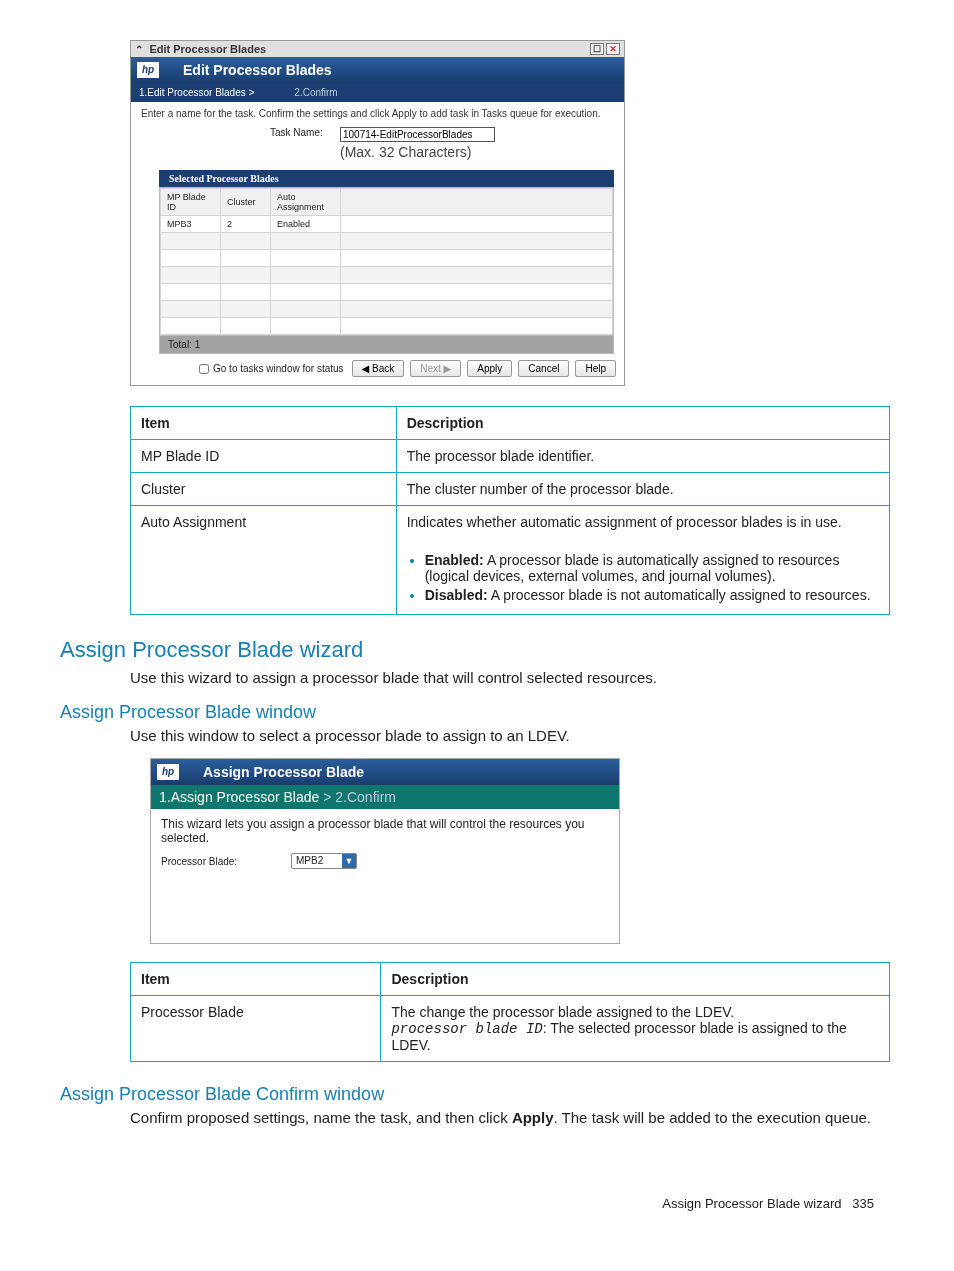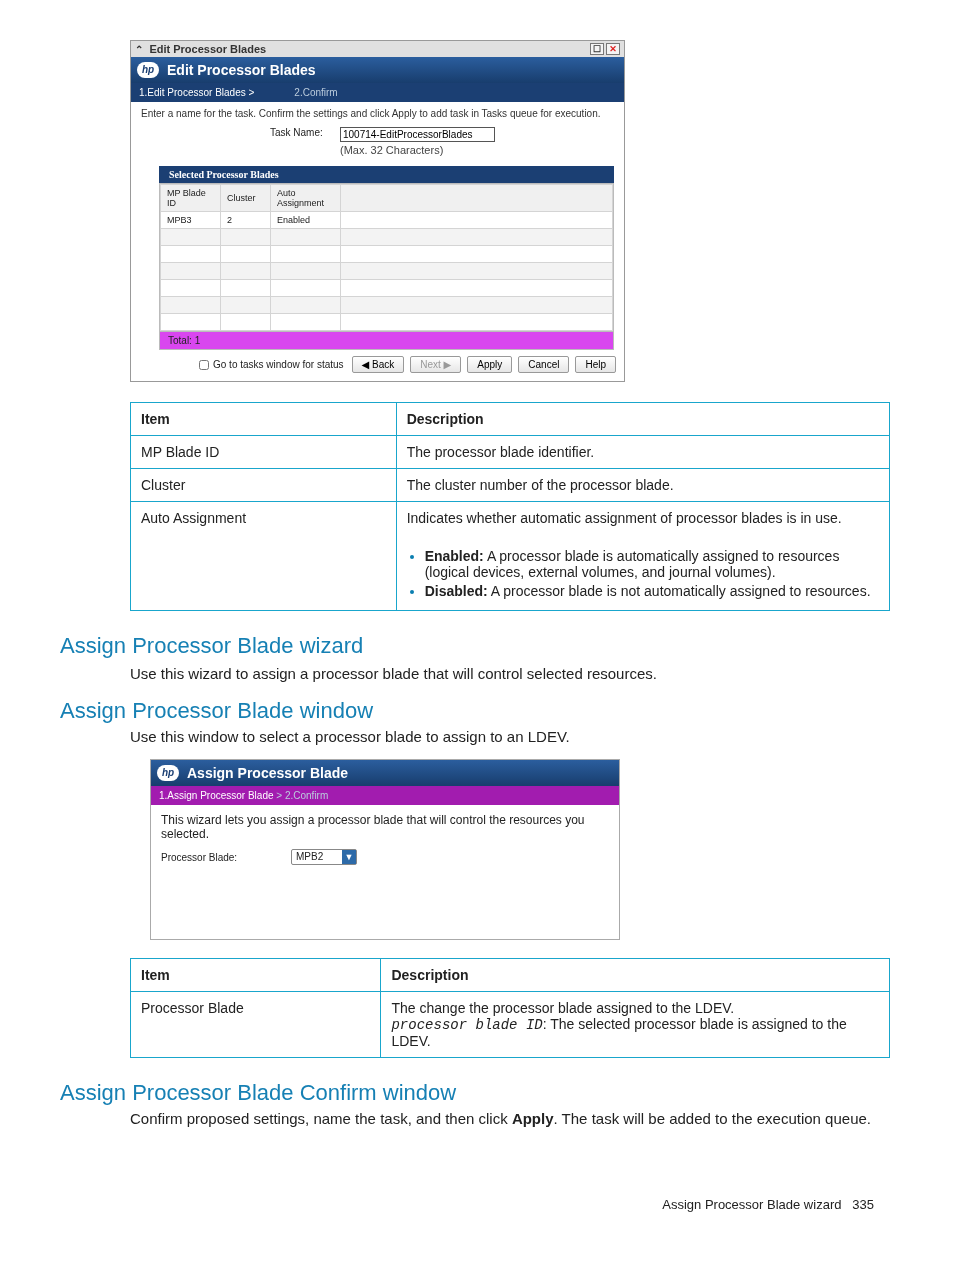--- a/index.html
+++ b/index.html
@@ -6,59 +6,59 @@
   body { font-family: Arial, Helvetica, sans-serif; font-size: 13px; color: #222; background: #fff; width: 954px; margin: 0 auto; padding: 40px 60px 40px 60px; }
   
   
   .dialog { border: 1px solid #999; width: 495px; margin: 0 0 20px 70px; background: #fff; }
   .dlg-outer-title { background: #e0e0e0; display: flex; align-items: center; padding: 2px 4px; font-size: 11px; font-weight: bold; color: #333; }
   .dlg-outer-title .chev { margin-right: 6px; font-size: 10px; }
   .dlg-outer-title .spacer { flex: 1; }
   .dlg-outer-title .winbtn { width: 14px; height: 12px; border: 1px solid #777; margin-left: 2px; font-size: 9px; line-height: 10px; text-align: center; background:#f4f4f4; }
   .dlg-outer-title .winbtn.close { color: #d22; font-weight: bold; }
   .dlg-header { background: linear-gradient(#2b5e9e,#183d6d); color: #fff; padding: 5px 6px; font-size: 14px; font-weight: bold; display: flex; align-items: center; }
-  .hp-badge { display: inline-block; width: 22px; height: 16px; background: #fff; color: #1b3f73; font-style: italic; font-weight: bold; font-size: 10px; text-align: center; line-height: 16px; margin-right: 8px; border-radius: 8px; }
+  .hp-badge { display: inline-block; width: 22px; height: 16px; background: #fff; color: #1b3f73; font-style: italic; font-weight: bold; font-size: 10px; text-align: center; line-height: 16px; margin-right: 24px; border-radius: 0; }
   .dlg-steps { background: #1b3f73; color: #bcd; font-size: 10px; padding: 4px 8px; display:flex; gap: 40px; align-items:center; }
   .dlg-steps span:first-child { color:#fff; }
   .dlg-instr { font-size: 10px; color: #333; padding: 6px 10px; }
   .dlg-form-row { display: flex; align-items: flex-start; padding: 2px 10px 6px 20px; font-size: 10px; justify-content: center; }
   .dlg-form-row .lbl { width: 70px; }
   .dlg-form-row input[type="text"] { border: 1px solid #555; font-size: 10px; padding: 1px 2px; width: 155px; background:#fff; }
-  .dlg-form-row .hint { font-size: 11px; color: #444; margin-top: 2px; }
+  .dlg-form-row .hint { font-size: 14px; color: #444; margin-top: 2px; }
   .sel-head { background: #1b3f73; color:#fff; font-size: 10px; font-weight: bold; padding: 3px 10px; margin: 4px 10px 0 28px; font-family: Liberation Serif, serif; }
   .sel-table { margin: 0 10px 0 28px; border:1px solid #bbb; font-size:9px; }
   .sel-table table { width: 100%; border-collapse: collapse; }
   .sel-table th, .sel-table td { border: 1px solid #d4d4d4; padding: 3px 6px; text-align:left; font-weight: normal; background:#fff; }
   .sel-table th { background:#f0f0f0; }
   .sel-table .striped tr:nth-child(even) td { background:#f3f3f3; }
-  .sel-total { background:#d946ef; padding:3px 8px; font-size:10px; border:1px solid #bbb; border-top:none; margin: 0 10px 0 28px; }
+  .sel-total { background:#a3a3a3; padding:3px 8px; font-size:10px; border:1px solid #bbb; border-top:none; margin: 0 10px 0 28px; }
   .dlg-footer { display:flex; align-items:center; justify-content:flex-end; gap:6px; padding:6px 8px 8px; font-size:10px; }
   .dlg-footer .chk { display:flex; align-items:flex-end; gap:4px; margin-right:auto; margin-left: 60px; }
   .dlg-footer .chk input { width:10px; height:10px; }
   .dlg-footer button { font-size:10px; padding: 2px 9px; border:1px solid #999; background: linear-gradient(#fff,#e6e6e6); border-radius:2px; }
   .dlg-footer button.disabled { color:#999; }
   
   
   .ref-table { width: 760px; margin: 0 0 22px 70px; border-collapse: collapse; border:1px solid #19a6cc; }
   .ref-table th, .ref-table td { border:1px solid #19a6cc; padding:8px 10px; text-align:left; vertical-align:top; font-size:14px; }
   .ref-table th { font-weight:bold; }
   .ref-table ul { margin: 22px 0 0 18px; }
   .ref-table ul li { margin: 3px 0; }
   .ref-table ul li::marker { color:#0a7eb0; }
   .mono { font-family: "Courier New", monospace; font-style: italic; }
   
   
   h2.section { font-size: 22px; font-weight: normal; color: #1680b4; margin: 20px 0 6px 0; }
-  h3.sub { font-size: 22px; font-weight: normal; color: #1680b4; margin: 16px 0 4px 0; }
+  h3.sub { font-size: 18px; font-weight: normal; color: #1680b4; margin: 16px 0 4px 0; }
   p.body { font-size: 15px; margin: 2px 0 14px 70px; }
   
   
   .dialog2 { width: 470px; margin: 8px 0 18px 90px; border:1px solid #aaa; }
   .dlg2-header { background: linear-gradient(#2b5e9e,#183d6d); color:#fff; font-size:14px; font-weight:bold; padding:5px 6px; display:flex; align-items:center;}
-  .dlg2-steps { background:#a21caf; color:#bcd; font-size:10px; padding:4px 8px; }
+  .dlg2-steps { background:#0f766e; color:#bcd; font-size:14px; padding:4px 8px; }
   .dlg2-steps .active { color:#fff; }
   .dlg2-instr { font-size:12px; padding: 8px 10px 4px; }
   .dlg2-row { display:flex; align-items:center; font-size:10px; padding: 4px 10px; }
   .dlg2-row .lbl { width: 130px; }
   .fake-select { border:1px solid #888; border-radius:2px; display:flex; align-items:flex-start; font-size:10px; width:66px; height:16px; }
   .fake-select .val { flex:1; padding:0 4px; line-height:14px; }
   .fake-select .arr { background:#2d6aa8; color:#fff; width:14px; text-align:center; line-height:14px; font-size:9px; }
   .dlg2-space { height: 70px; }
   
   .page-footer { text-align: right; font-size: 13px; margin-top: 70px; padding-right: 20px; }

